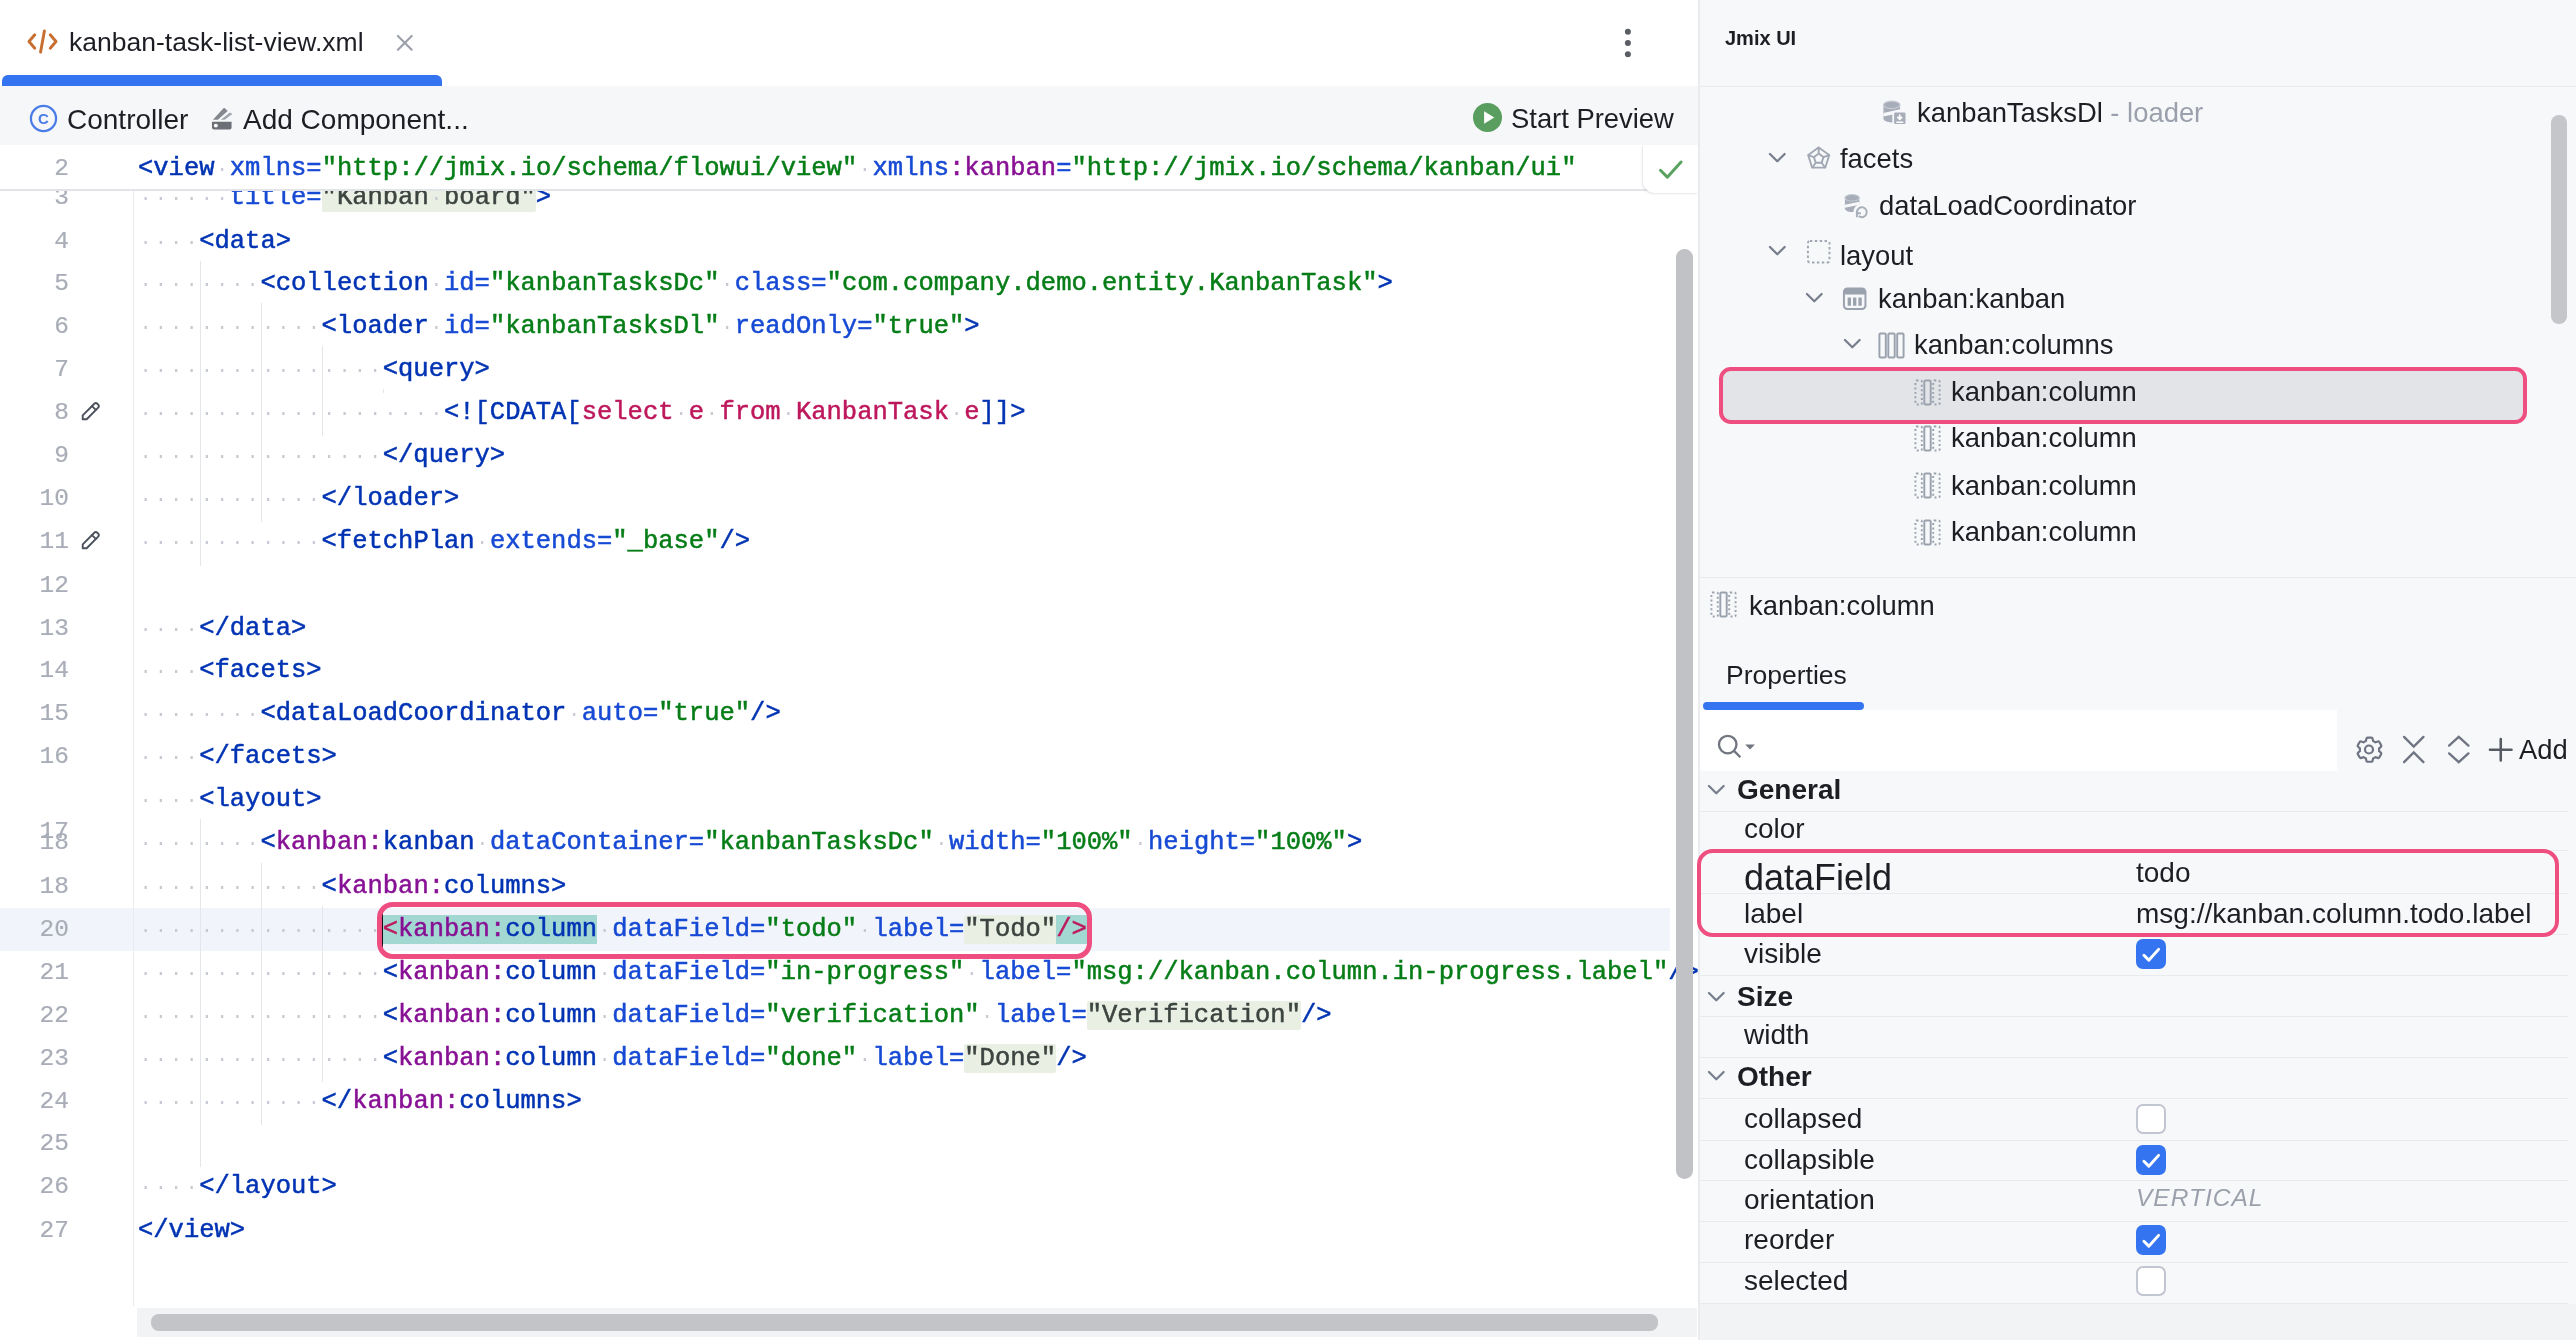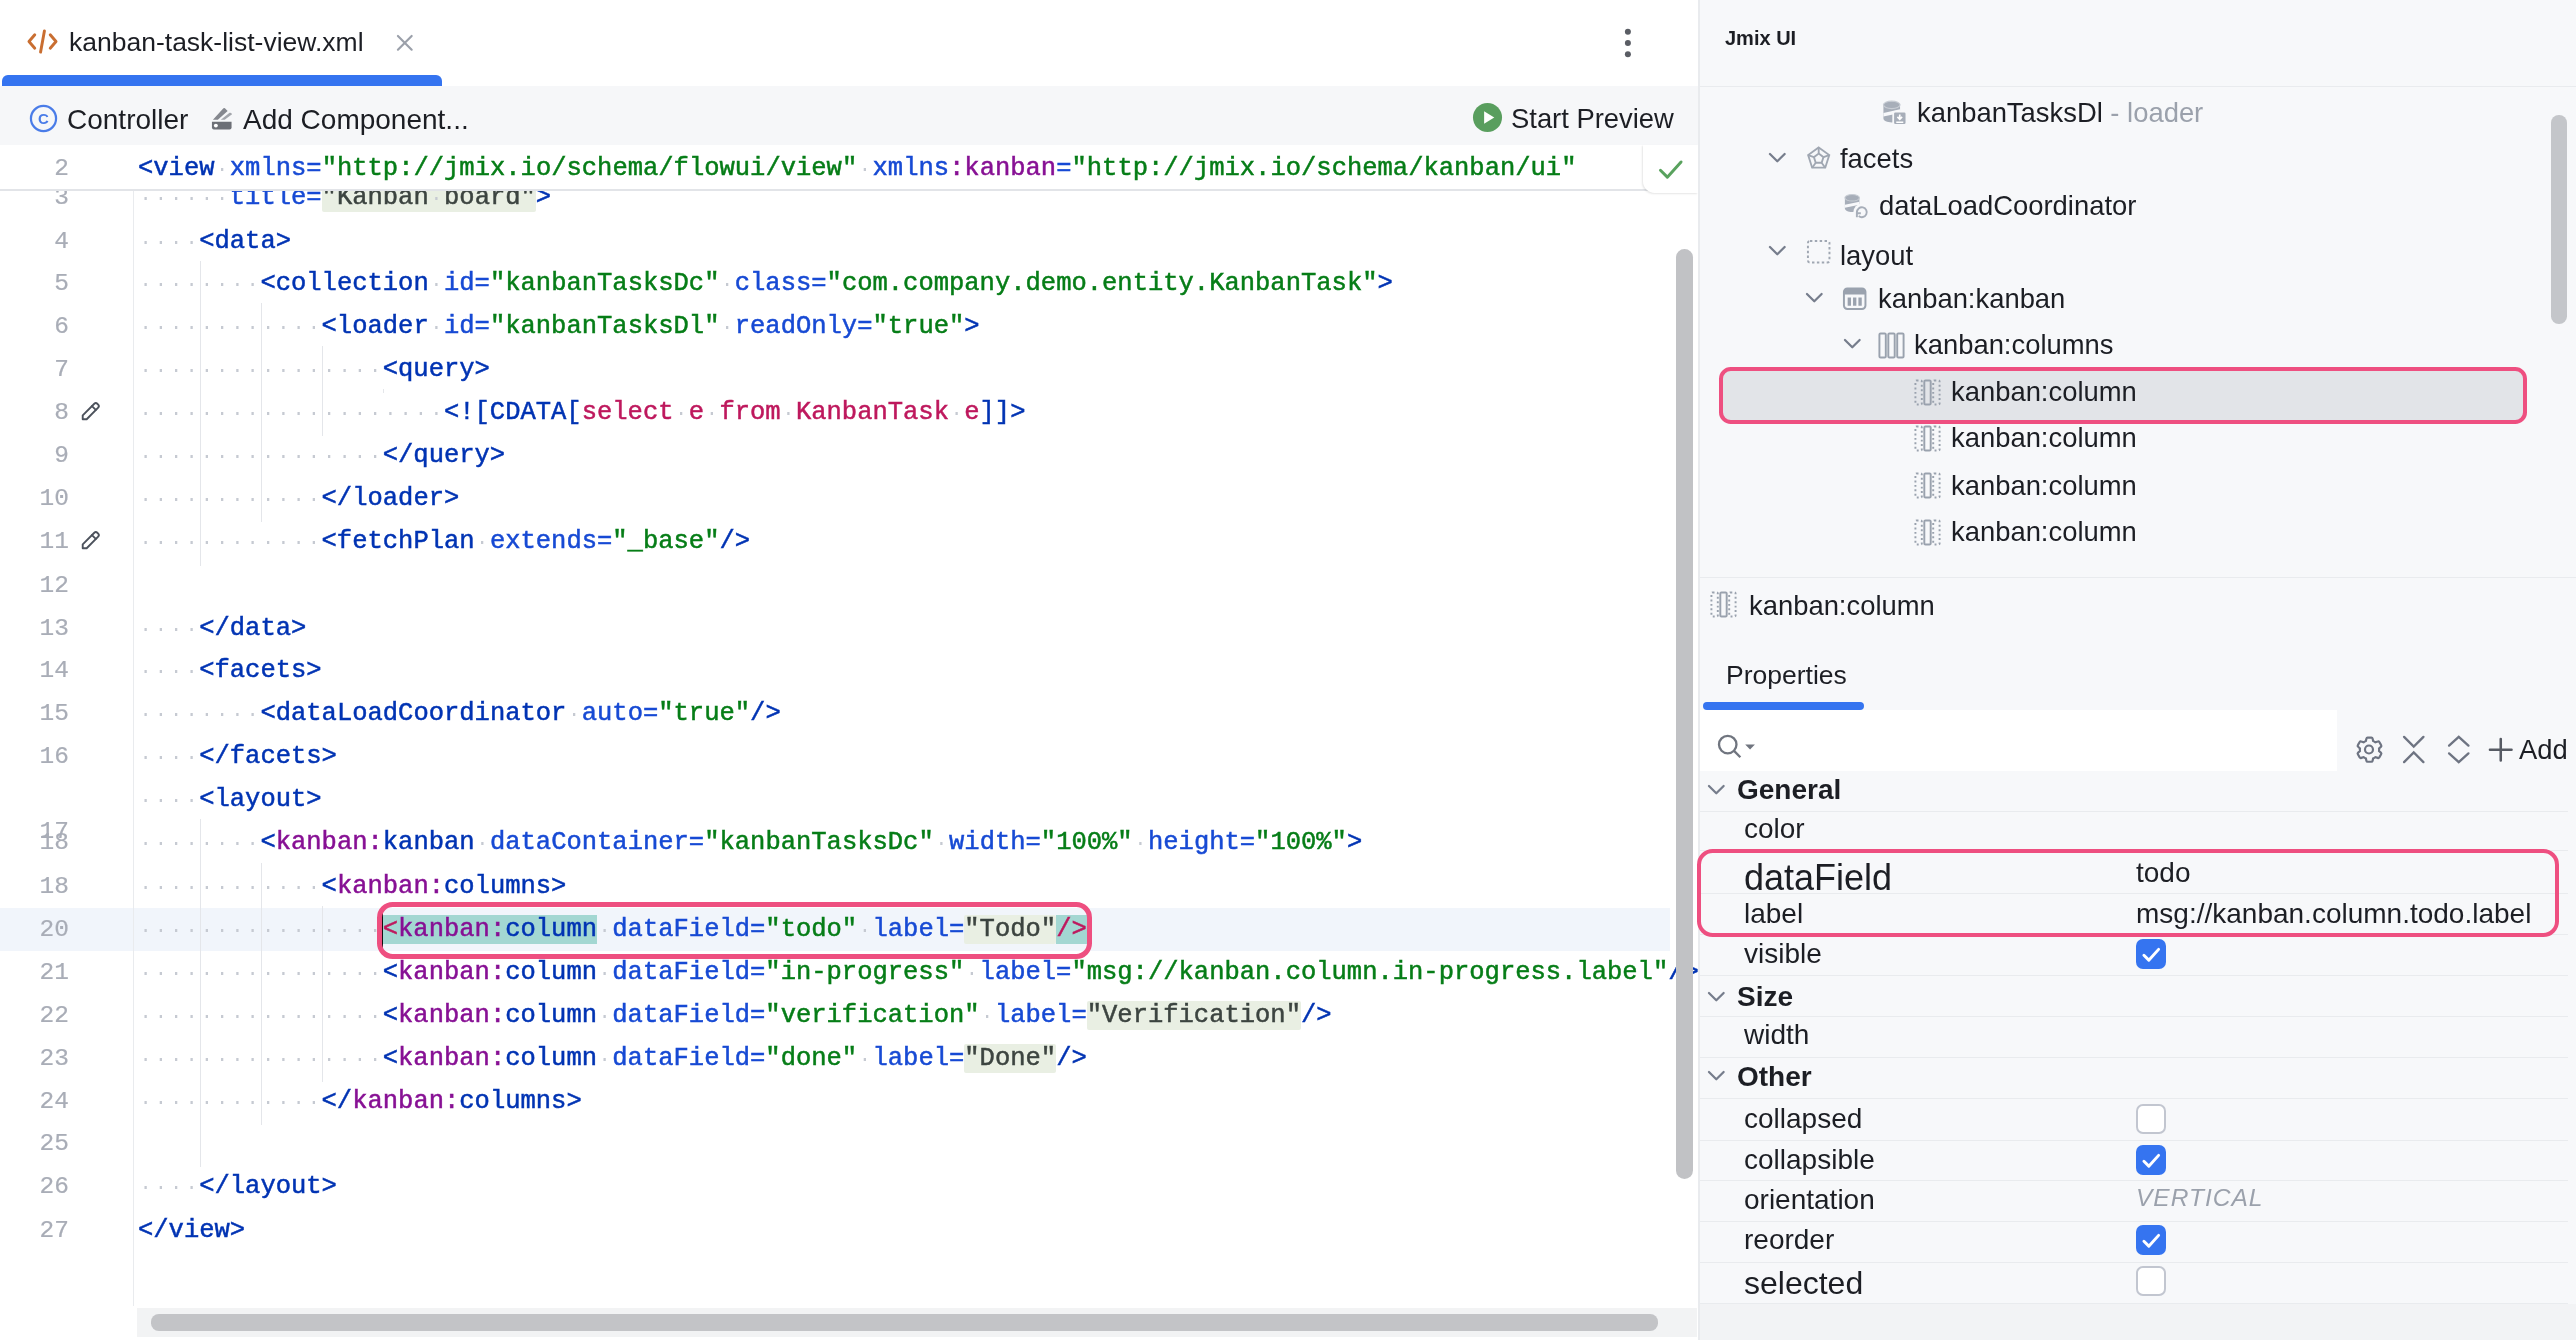--- a/index.html
+++ b/index.html
@@ -287,21 +287,21 @@
       </svg>
     </div>
 <div class="abs ui" style="left:1744px;top:1184px;font-size:28px">orientation</div>
 <div class="abs ui gray it sm" style="left:2136px;top:1184px;font-size:28px">VERTICAL</div>
 <div class="abs ui" style="left:1744px;top:1224px;font-size:28px">reorder</div>
 <div class="cb on" style="left:2136px;top:1225px">
       <svg width="22.5" height="22.5" viewBox="0 0 23 23" fill="none" stroke="#fff" stroke-width="3" stroke-linecap="round" stroke-linejoin="round">
         <path d="M4 11.5 L9 16.5 L19 5.5"></path>
       </svg>
     </div>
-<div class="abs ui" style="left:1744px;top:1265px;font-size:32px">selected</div>
+<div class="abs ui" style="left:1744px;top:1265px;font-size:28px">selected</div>
 <div class="cb off" style="left:2136px;top:1266px"></div>
 <div class="sep" style="left:1700px;top:811px;width:868px"></div>
 <div class="sep" style="left:1700px;top:850px;width:868px"></div>
 <div class="sep" style="left:1700px;top:893px;width:868px"></div>
 <div class="sep" style="left:1700px;top:934px;width:868px"></div>
 <div class="sep" style="left:1700px;top:975px;width:868px"></div>
 <div class="sep" style="left:1700px;top:1016px;width:868px"></div>
 <div class="sep" style="left:1700px;top:1057px;width:868px"></div>
 <div class="sep" style="left:1700px;top:1098px;width:868px"></div>
 <div class="sep" style="left:1700px;top:1140px;width:868px"></div>

